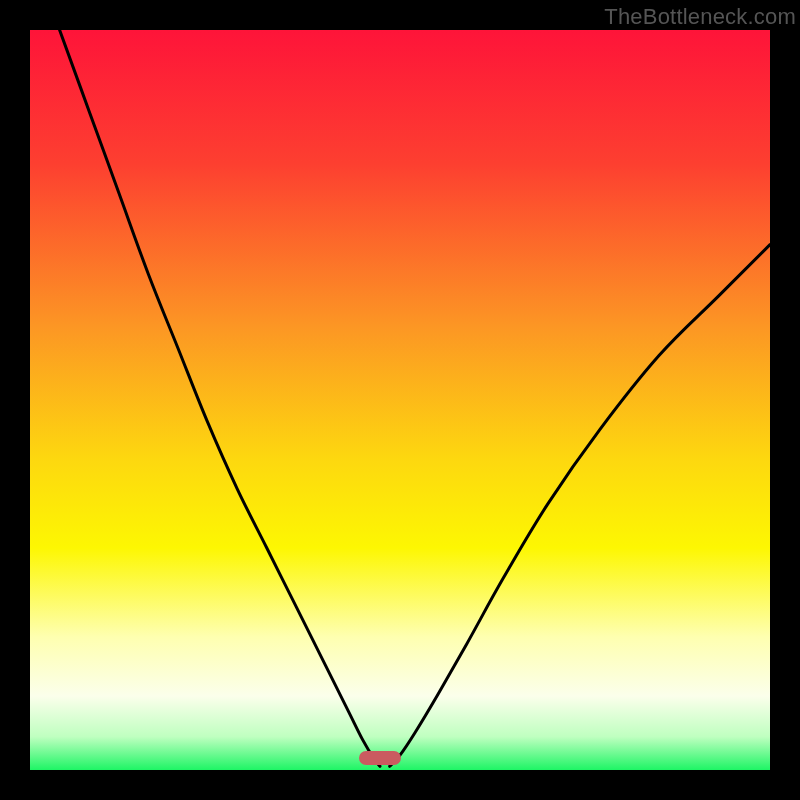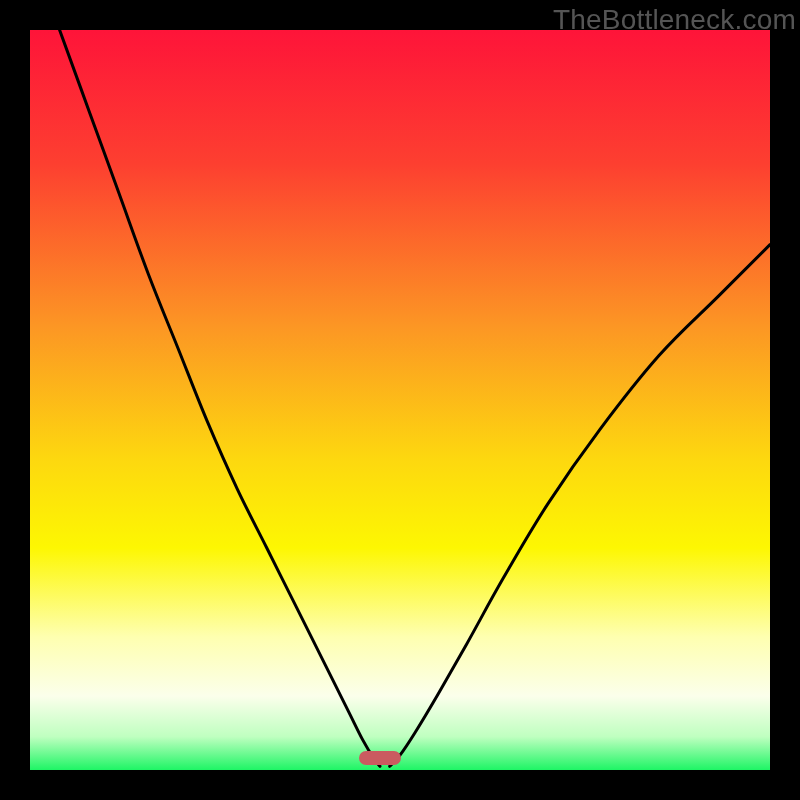--- a/index.html
+++ b/index.html
@@ -24,21 +24,21 @@
     left: 0;
     top: 0;
     width: 740px;
     height: 740px;
   }
   .watermark {
     position: absolute;
     top: 4px;
     right: 4px;
     color: #555;
-    font-size: 28px;
+    font-size: 22px;
     font-weight: 500;
     letter-spacing: 0.2px;
     user-select: none;
   }
   svg.curves {
     position: absolute;
     left: 0;
     top: 0;
     width: 740px;
     height: 740px;

